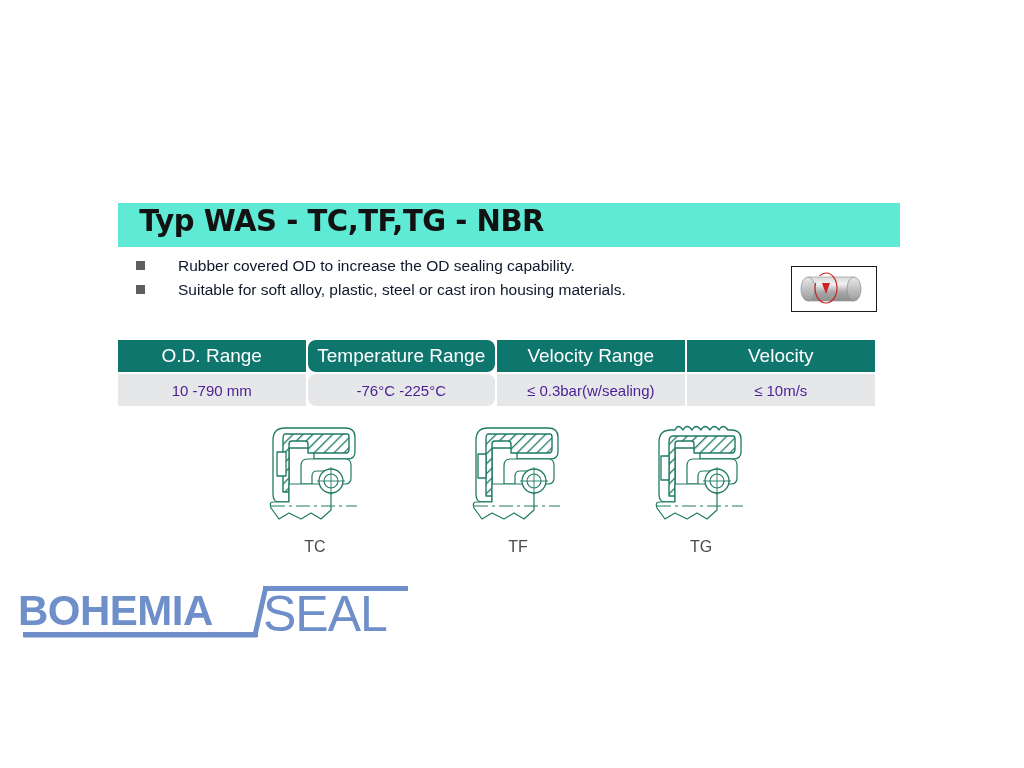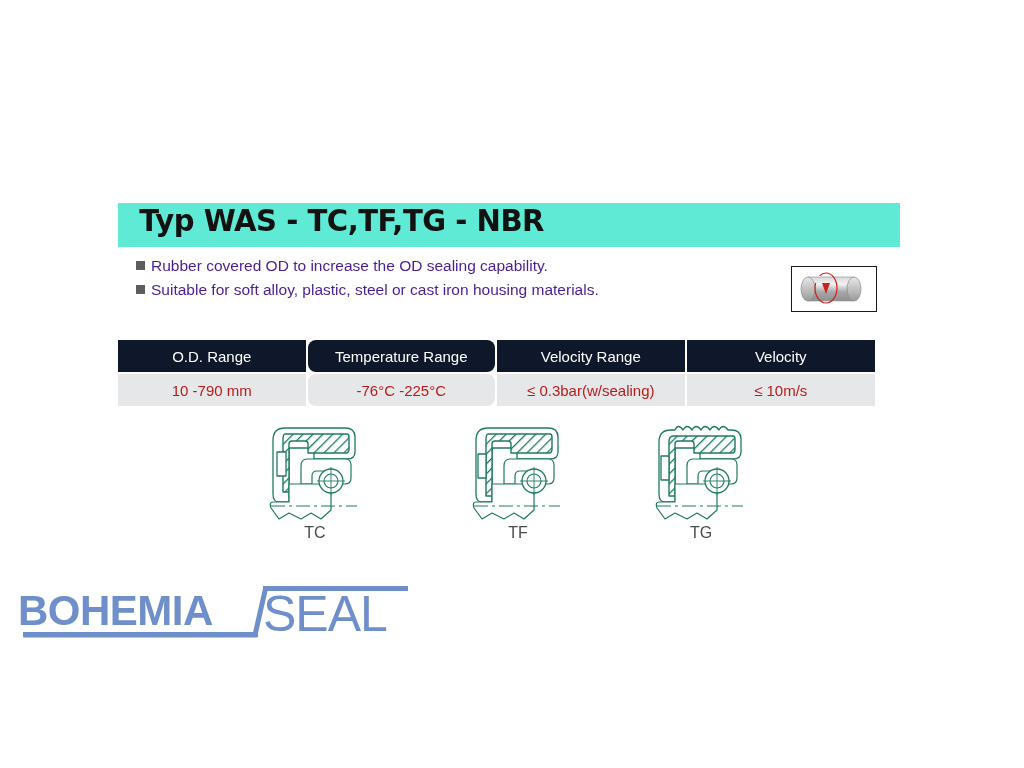--- a/index.html
+++ b/index.html
@@ -54,23 +54,24 @@
   .bullet-square {
     width: 9px;
     height: 9px;
     background: #5e5e5e;
     margin-top: 5px;
     margin-right: 6px;
     flex: 0 0 auto;
   }
   .feature-text {
     font-size: 15.5px;
-    color: #4c1d95;
+    color: #0f172a;
     line-height: 19px;
     white-space: nowrap;
+    margin-left: 27px;
   }
 
   
   #shaft-icon-box {
     position: absolute;
     left: 791px;
     top: 266px;
     width: 86px;
     height: 46px;
     border: 1.5px solid #1a1a1a;
@@ -99,27 +100,27 @@
   .cell {
     display: flex;
     align-items: center;
     justify-content: center;
     box-sizing: border-box;
     margin-right: 2px;
     white-space: nowrap;
   }
   .cell:last-child { margin-right: 0; text-align: center; }
   .head .cell {
-    background: #0f172a;
+    background: #0f766e;
     color: #ffffff;
-    font-size: 15px;
+    font-size: 19px;
   }
   .body .cell {
     background: #e6e7e9;
-    color: #b91c1c;
+    color: #4c1d95;
     font-size: 15px;
   }
   .col-0 { width: 188px; }
   .col-1 { width: 188px; border-radius: 8px; }
   .col-2 { width: 188px; }
   .col-3 { width: 189px; }
 
   
   #diagrams {
     position: absolute;
@@ -134,21 +135,21 @@
     width: 150px;
     text-align: center;
   }
   .diagram-item.d0 { left: 122px; }
   .diagram-item.d1 { left: 325px; }
   .diagram-item.d2 { left: 508px; }
   .diagram-svg { display: block; margin: 0 auto; }
   .diagram-label {
     font-size: 16px;
     color: #4a4a4a;
-    margin-top: 2px;
+    margin-top: 16px;
     font-family: "Liberation Sans", sans-serif;
   }
 
   
   #logo {
     position: absolute;
     left: 18px;
     top: 583px;
     width: 400px;
     height: 62px;

